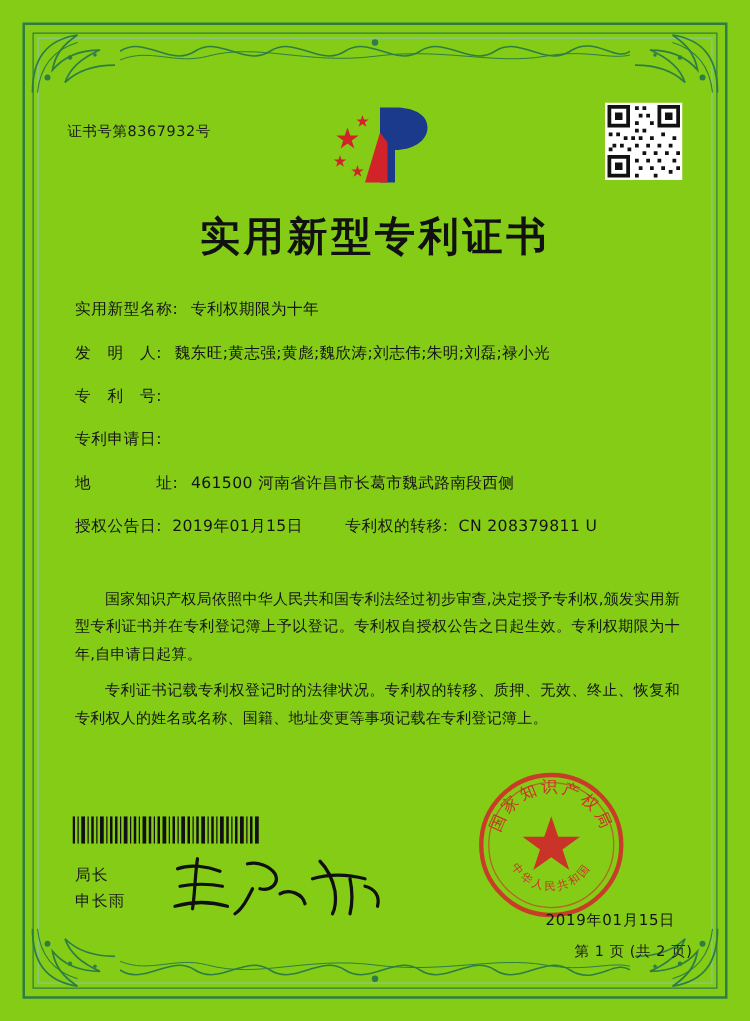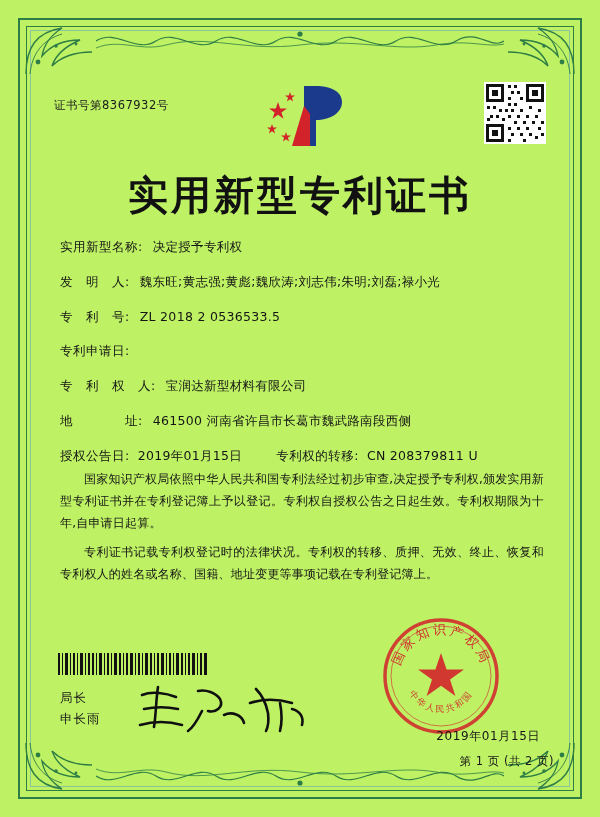--- a/index.html
+++ b/index.html
@@ -12,21 +12,21 @@
     height: 817px;
     font-family: "DejaVu Sans", "Liberation Sans", sans-serif;
     color: #1a1a1a;
     overflow: hidden;
   }
 
   .page {
     position: relative;
     width: 600px;
     height: 817px;
-    background: #bef264;
+    background: #84cc16;
   }
 
   
   .border-outer {
     position: absolute;
     left: 18px;
     top: 18px;
     right: 18px;
     bottom: 18px;
     border: 2px solid #2e7d45;
@@ -114,21 +114,21 @@
     height: 72px;
   }
 
   .title {
     position: absolute;
     left: 0;
     right: 0;
     top: 98px;
     text-align: center;
     font-family: "DejaVu Serif", "Liberation Serif", serif;
-    font-size: 40px;
+    font-size: 32px;
     font-weight: bold;
     letter-spacing: 3px;
     color: #111111;
   }
 
   .fields {
     position: absolute;
     left: 14px;
     right: 24px;
     top: 168px;
@@ -188,21 +188,20 @@
     height: 22px;
   }
 
   .signature-block {
     position: absolute;
     left: 14px;
     bottom: 40px;
     font-size: 12.5px;
     line-height: 1.7;
     letter-spacing: 1px;
-    font-family: Liberation Mono, monospace;
   }
   .handwriting {
     position: absolute;
     left: 86px;
     bottom: 36px;
     width: 180px;
     height: 54px;
     color: #101010;
   }
 
@@ -376,36 +375,31 @@
           <polygon points="34,52 35.2,55.6 39,55.6 35.9,57.8 37.1,61.4 34,59.2 30.9,61.4 32.1,57.8 29,55.6 32.8,55.6"></polygon>
         </g>
       </svg>
     </div>
 
     <div class="title">实用新型专利证书</div>
 
     <div class="fields">
       <div class="field-row">
         <div class="field-label">实用新型名称:</div>
-        <div class="field-value">决定授予专利权</div>
+        <div class="field-value">专利权期限为十年</div>
       </div>
       <div class="field-row">
         <div class="field-label">发　明　人:</div>
         <div class="field-value">魏东旺;黄志强;黄彪;魏欣涛;刘志伟;朱明;刘磊;禄小光</div>
       </div>
       <div class="field-row">
         <div class="field-label">专　利　号:</div>
-        <div class="field-value">ZL 2018 2 0536533.5</div>
       </div>
       <div class="field-row">
         <div class="field-label">专利申请日:</div>
-      </div>
-      <div class="field-row">
-        <div class="field-label">专　利　权　人:</div>
-        <div class="field-value">宝润达新型材料有限公司</div>
       </div>
       <div class="field-row">
         <div class="field-label">地　　　　址:</div>
         <div class="field-value">461500 河南省许昌市长葛市魏武路南段西侧</div>
       </div>
       <div class="field-row two-col">
         <div class="col first">
           <div class="field-label">授权公告日:</div>
           <div class="field-value">2019年01月15日</div>
         </div>

